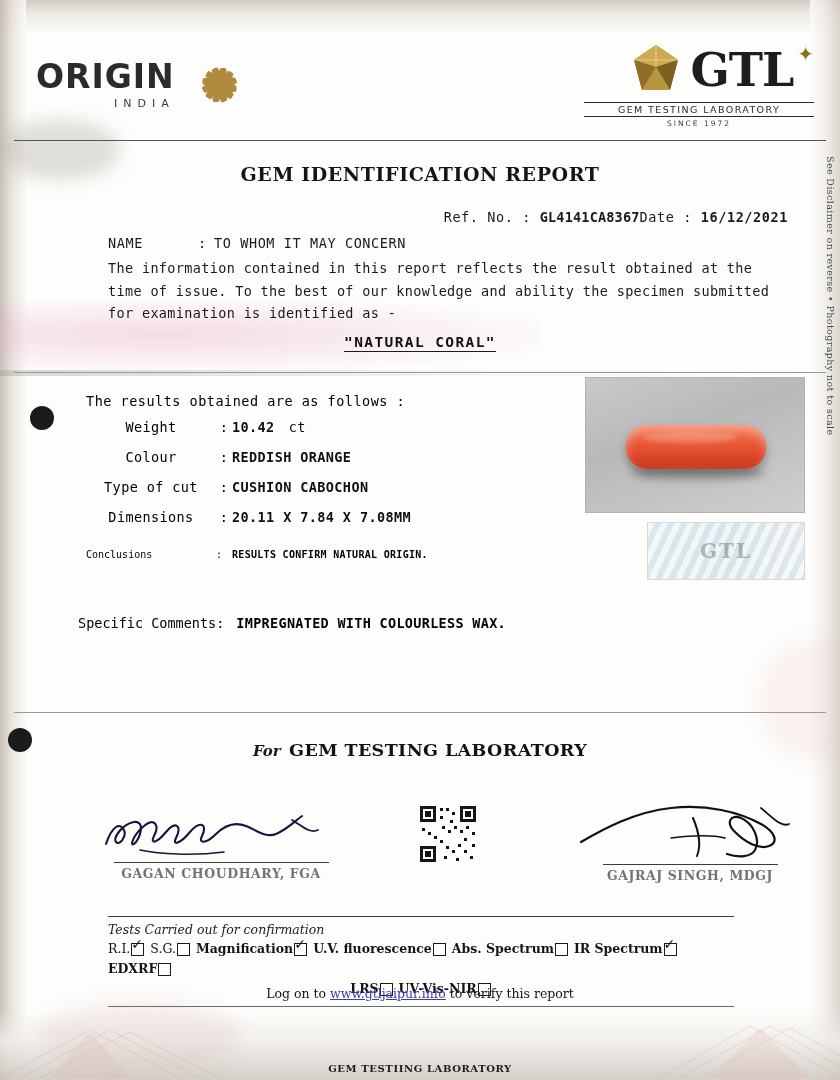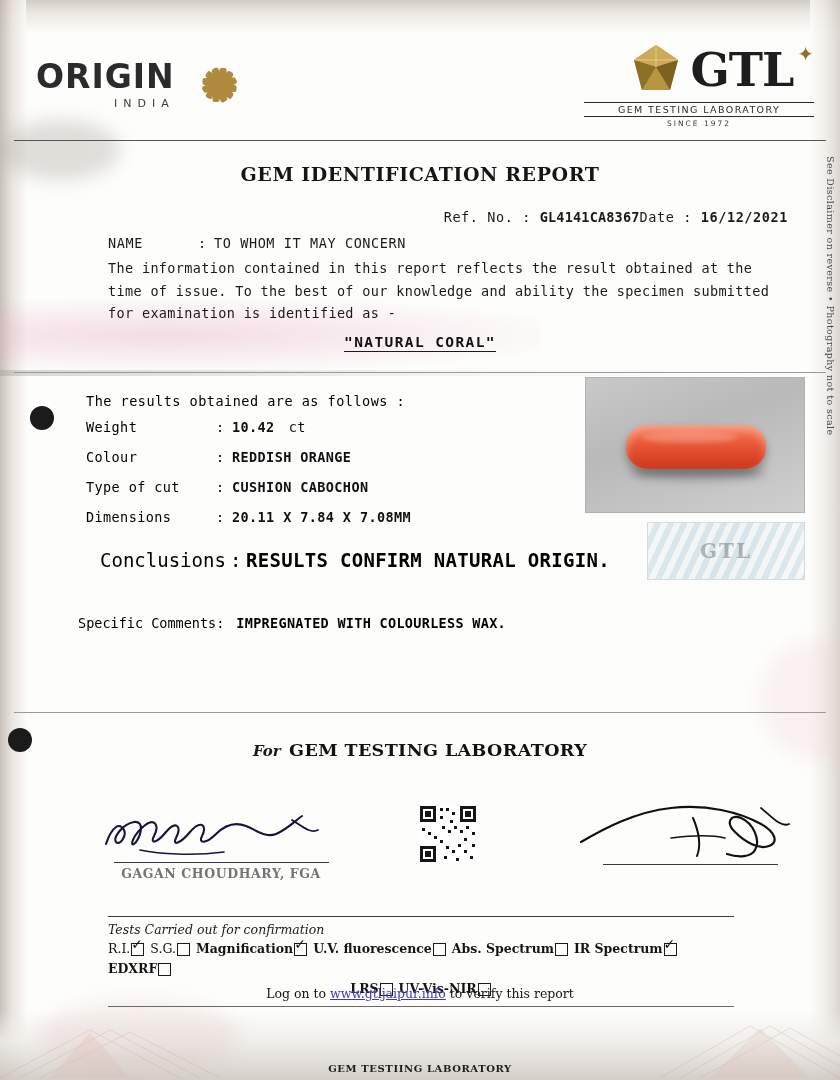--- a/index.html
+++ b/index.html
@@ -222,35 +222,36 @@
     font-family: "DejaVu Sans Mono", monospace;
     font-size: 13.5px;
     letter-spacing: 0.5px;
   }
   .props {
     position: absolute;
     left: 86px; top: 419px;
     font-family: "DejaVu Sans Mono", monospace;
     font-size: 13.5px;
     letter-spacing: 0.4px;
+    text-align: center;
   }
   .props .row {
     display: flex;
     height: 30px;
     align-items: flex-start;
   }
   .props .k { width: 130px; }
   .props .c { width: 16px; }
   .props .v { font-weight: 700; color: #101010; }
   .props .v.light { font-weight: 400; }
   .concl {
     position: absolute;
-    left: 100px; top: 549px;
+    left: 86px; top: 549px;
     font-family: "DejaVu Sans Mono", monospace;
-    font-size: 19px;
+    font-size: 10px;
     display: flex;
   }
   .concl .k { width: 130px; }
   .concl .c { width: 16px; }
   .concl .v { font-weight: 700; letter-spacing: 0.3px; }
   .comments {
     position: absolute;
     left: 78px; top: 615px;
     font-family: "DejaVu Sans Mono", monospace;
     font-size: 13.5px;
@@ -636,20 +637,21 @@
   </div>
 
   <div class="sig-right">
     <svg class="sig-svg" width="230" height="66" viewBox="0 0 230 66">
       <path d="M6,44 C30,30 60,14 96,10 C132,6 164,14 186,26 C200,34 204,44 194,48 C184,52 170,44 160,34 C150,24 156,16 166,20 C178,25 186,42 180,52 C176,59 164,60 152,56" fill="none" stroke="#111" stroke-width="2.2" stroke-linecap="round" fill-opacity="0"></path>
       <path d="M118,20 C124,34 126,48 122,58" fill="none" stroke="#111" stroke-width="2" stroke-linecap="round"></path>
       <path d="M96,40 C112,38 134,36 150,40" fill="none" stroke="#111" stroke-width="1.6" stroke-linecap="round"></path>
       <path d="M186,10 C196,18 206,30 214,26" fill="none" stroke="#111" stroke-width="1.8" stroke-linecap="round"></path>
     </svg>
     <div class="sig-underline" style="width:175px"></div>
+    <div class="sig-name">GAJRAJ SINGH, MDGJ</div>
   </div>
 
   <div class="qr">
     <i style="left:0;top:0;width:16px;height:16px;"></i>
     <i style="left:3px;top:3px;width:10px;height:10px;background:#fff;"></i>
     <i style="left:5px;top:5px;width:6px;height:6px;"></i>
     <i style="left:40px;top:0;width:16px;height:16px;"></i>
     <i style="left:43px;top:3px;width:10px;height:10px;background:#fff;"></i>
     <i style="left:45px;top:5px;width:6px;height:6px;"></i>
     <i style="left:0;top:40px;width:16px;height:16px;"></i>

